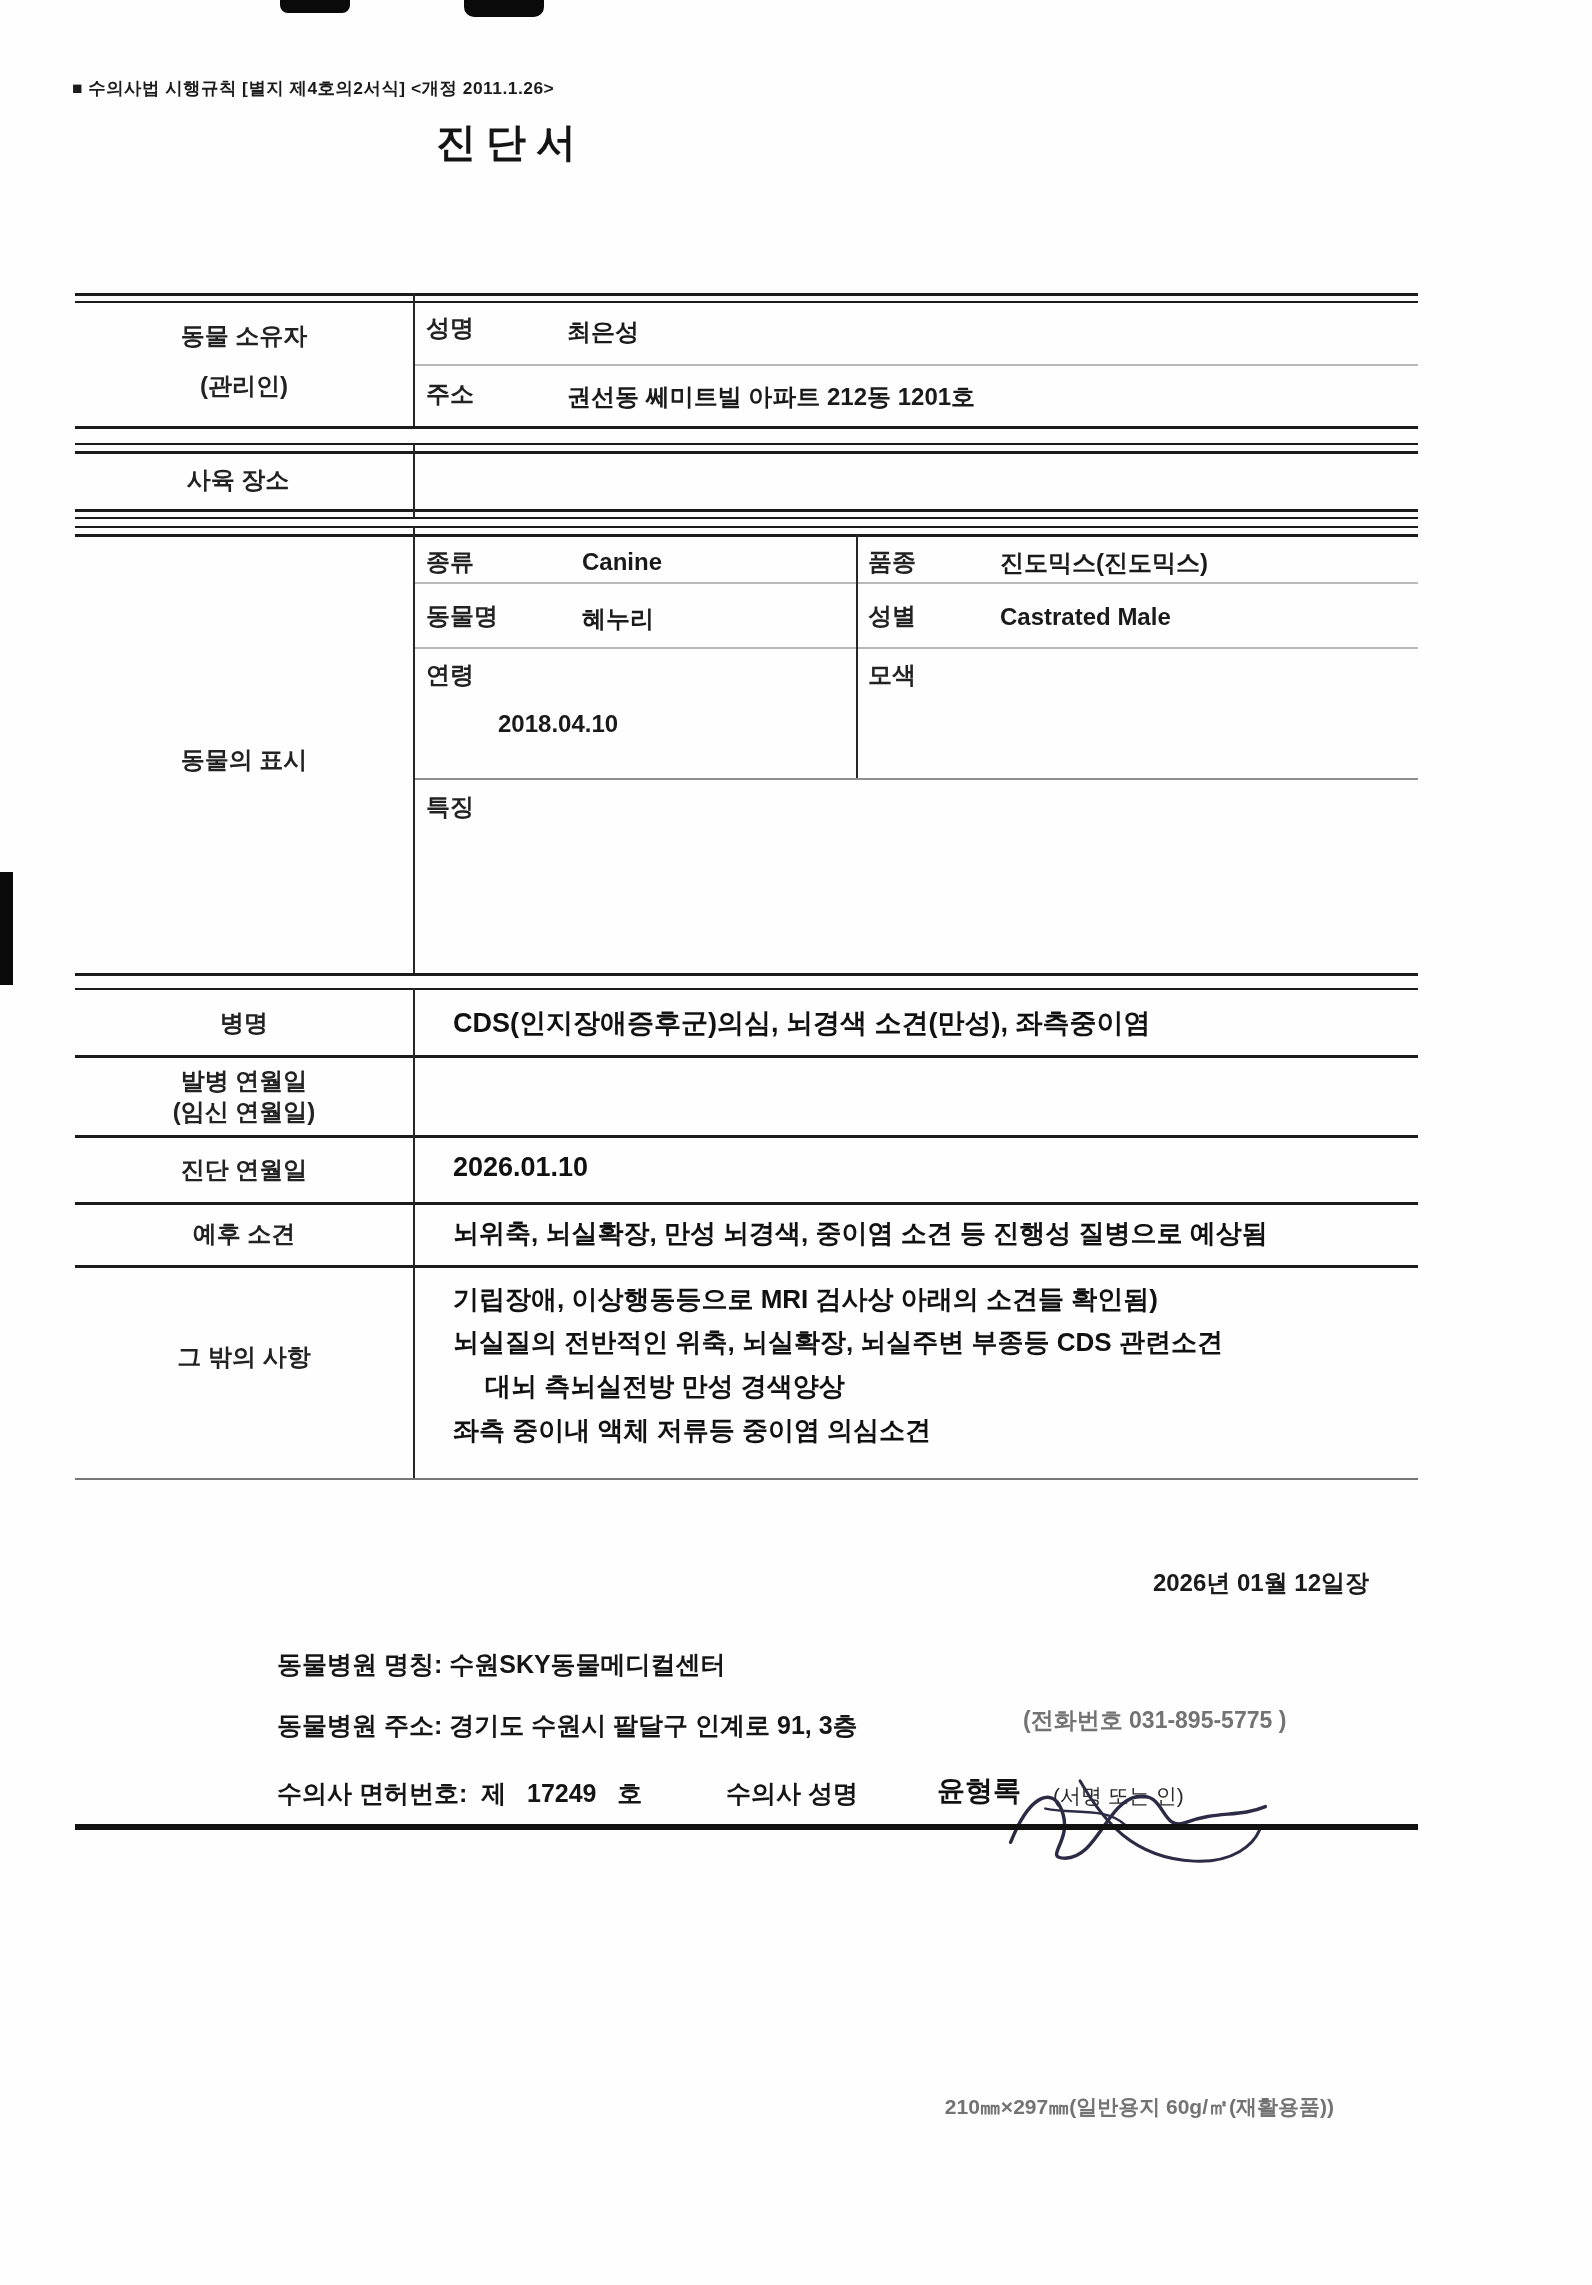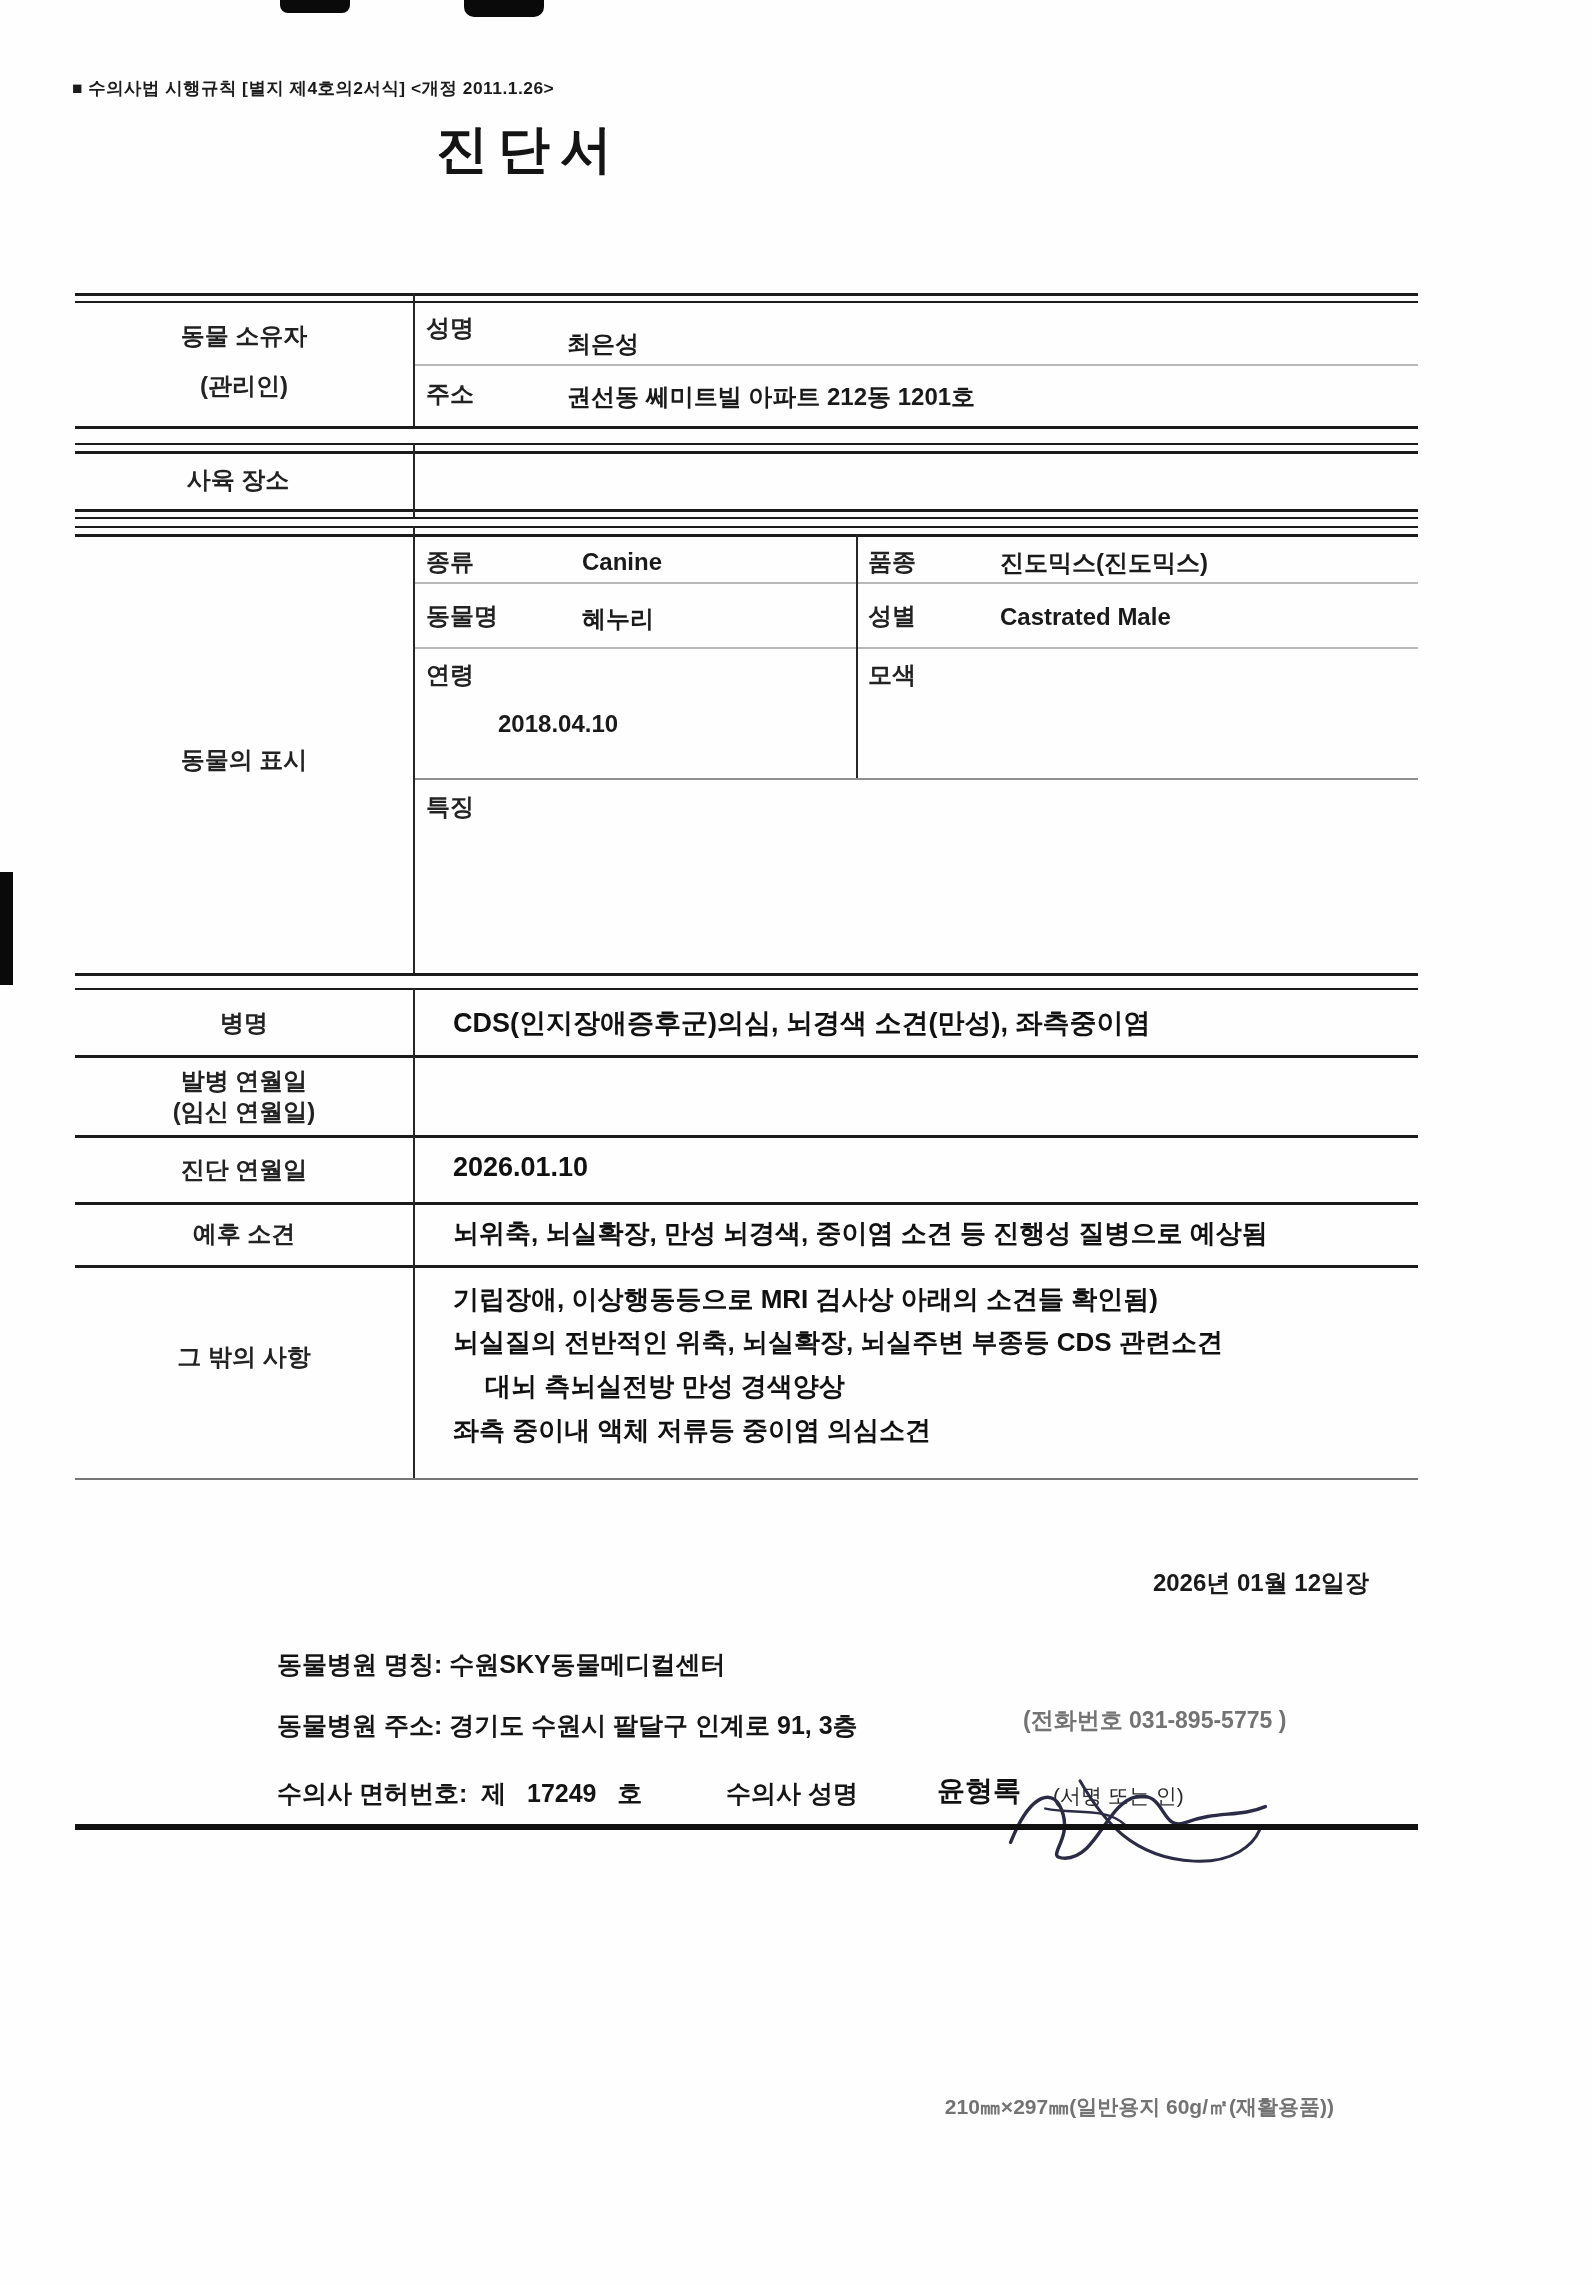--- a/index.html
+++ b/index.html
@@ -14,21 +14,21 @@
     overflow: hidden;
   }
   .abs { position: absolute; }
   .hline { position: absolute; background: #1c1c1c; }
   .hline.faint { background: #b8b8b8; }
   .hline.mid { background: #8f8f8f; }
   .hline.soft { background: #777777; }
   .vline { position: absolute; background: #262626; width: 2px; }
   .blob { position: absolute; background: #0a0a0a; }
   .form-ref { font-size: 17.4px; font-weight: 700; color: #1b1b1b; letter-spacing: 0.5px; }
-  .doc-title { font-size: 52px; font-weight: 700; letter-spacing: 10px; color: #141414; }
+  .doc-title { font-size: 40px; font-weight: 700; letter-spacing: 10px; color: #141414; }
   .lbl { font-size: 24px; font-weight: 600; color: #222; }
   .lbl-c { font-size: 24px; font-weight: 600; color: #222; width: 338px; text-align: center; }
   .val { font-size: 24px; font-weight: 600; color: #1a1a1a; }
   .val-b { font-size: 26px; font-weight: 700; color: #111; }
   .statement { font-size: 24.4px; font-weight: 600; color: #1a1a1a; }
   .cert-line { font-size: 25px; font-weight: 700; color: #151515; white-space: pre; }
   .small-note { font-size: 21px; font-weight: 600; color: #737373; }
   .sign-note { font-size: 21px; font-weight: 500; color: #2a2a2a; }
   .vet-name { font-size: 28px; font-weight: 700; color: #111; }
   .right-align { text-align: right; }
@@ -68,21 +68,21 @@
 
   <div class="vline" style="left:413px; top:293px; height:133px;"></div>
   <div class="vline" style="left:413px; top:443px; height:75px;"></div>
   <div class="vline" style="left:413px; top:526px; height:447px;"></div>
   <div class="vline" style="left:413px; top:988px; height:490px;"></div>
   <div class="vline" style="left:856px; top:534px; height:244px;"></div>
 
   <div class="abs lbl-c" style="left:75px; top:320px;">동물 소유자</div>
   <div class="abs lbl-c" style="left:75px; top:370px;">(관리인)</div>
   <div class="abs lbl" style="left:426px; top:312px;">성명</div>
-  <div class="abs val" style="left:567px; top:316px;margin-top:12px;">최은성</div>
+  <div class="abs val" style="left:567px; top:316px;">최은성</div>
   <div class="abs lbl" style="left:426px; top:378px;">주소</div>
   <div class="abs val" style="left:567px; top:381px;">권선동 쎄미트빌 아파트 212동 1201호</div>
 
   <div class="abs lbl-c" style="left:69px; top:464px;">사육 장소</div>
   <div class="abs val" style="left:438px; top:464px;"></div>
 
   <div class="abs lbl" style="left:426px; top:546px;">종류</div>
   <div class="abs val" style="left:582px; top:548px;">Canine</div>
   <div class="abs lbl" style="left:868px; top:546px;">품종</div>
   <div class="abs val" style="left:1000px; top:547px;">진도믹스(진도믹스)</div>

